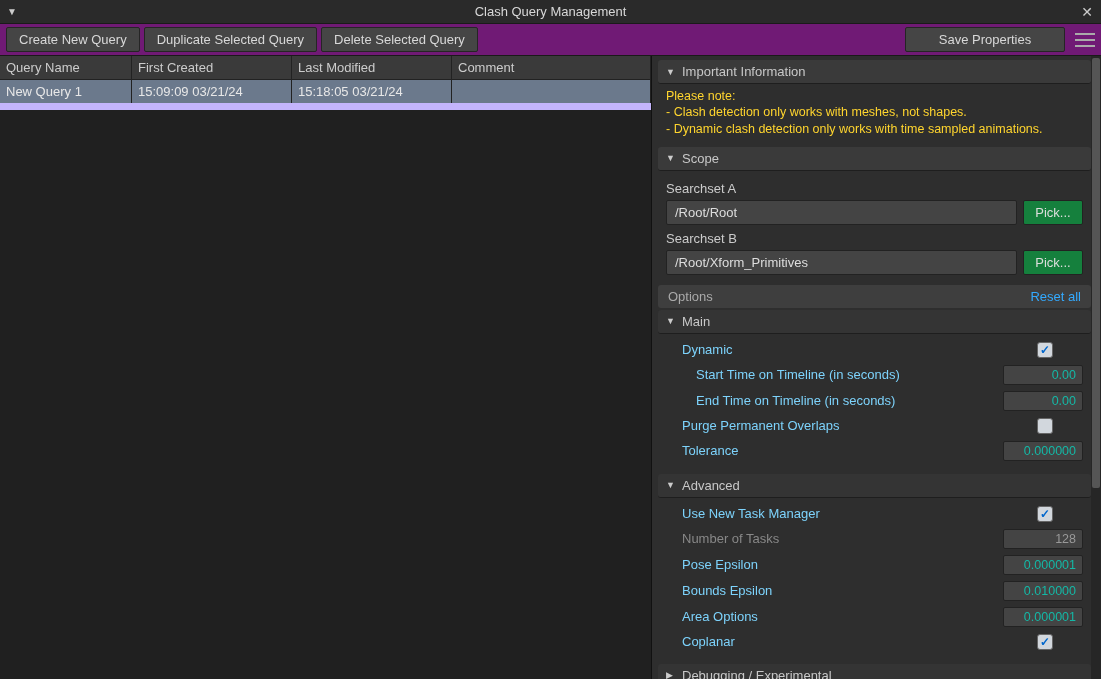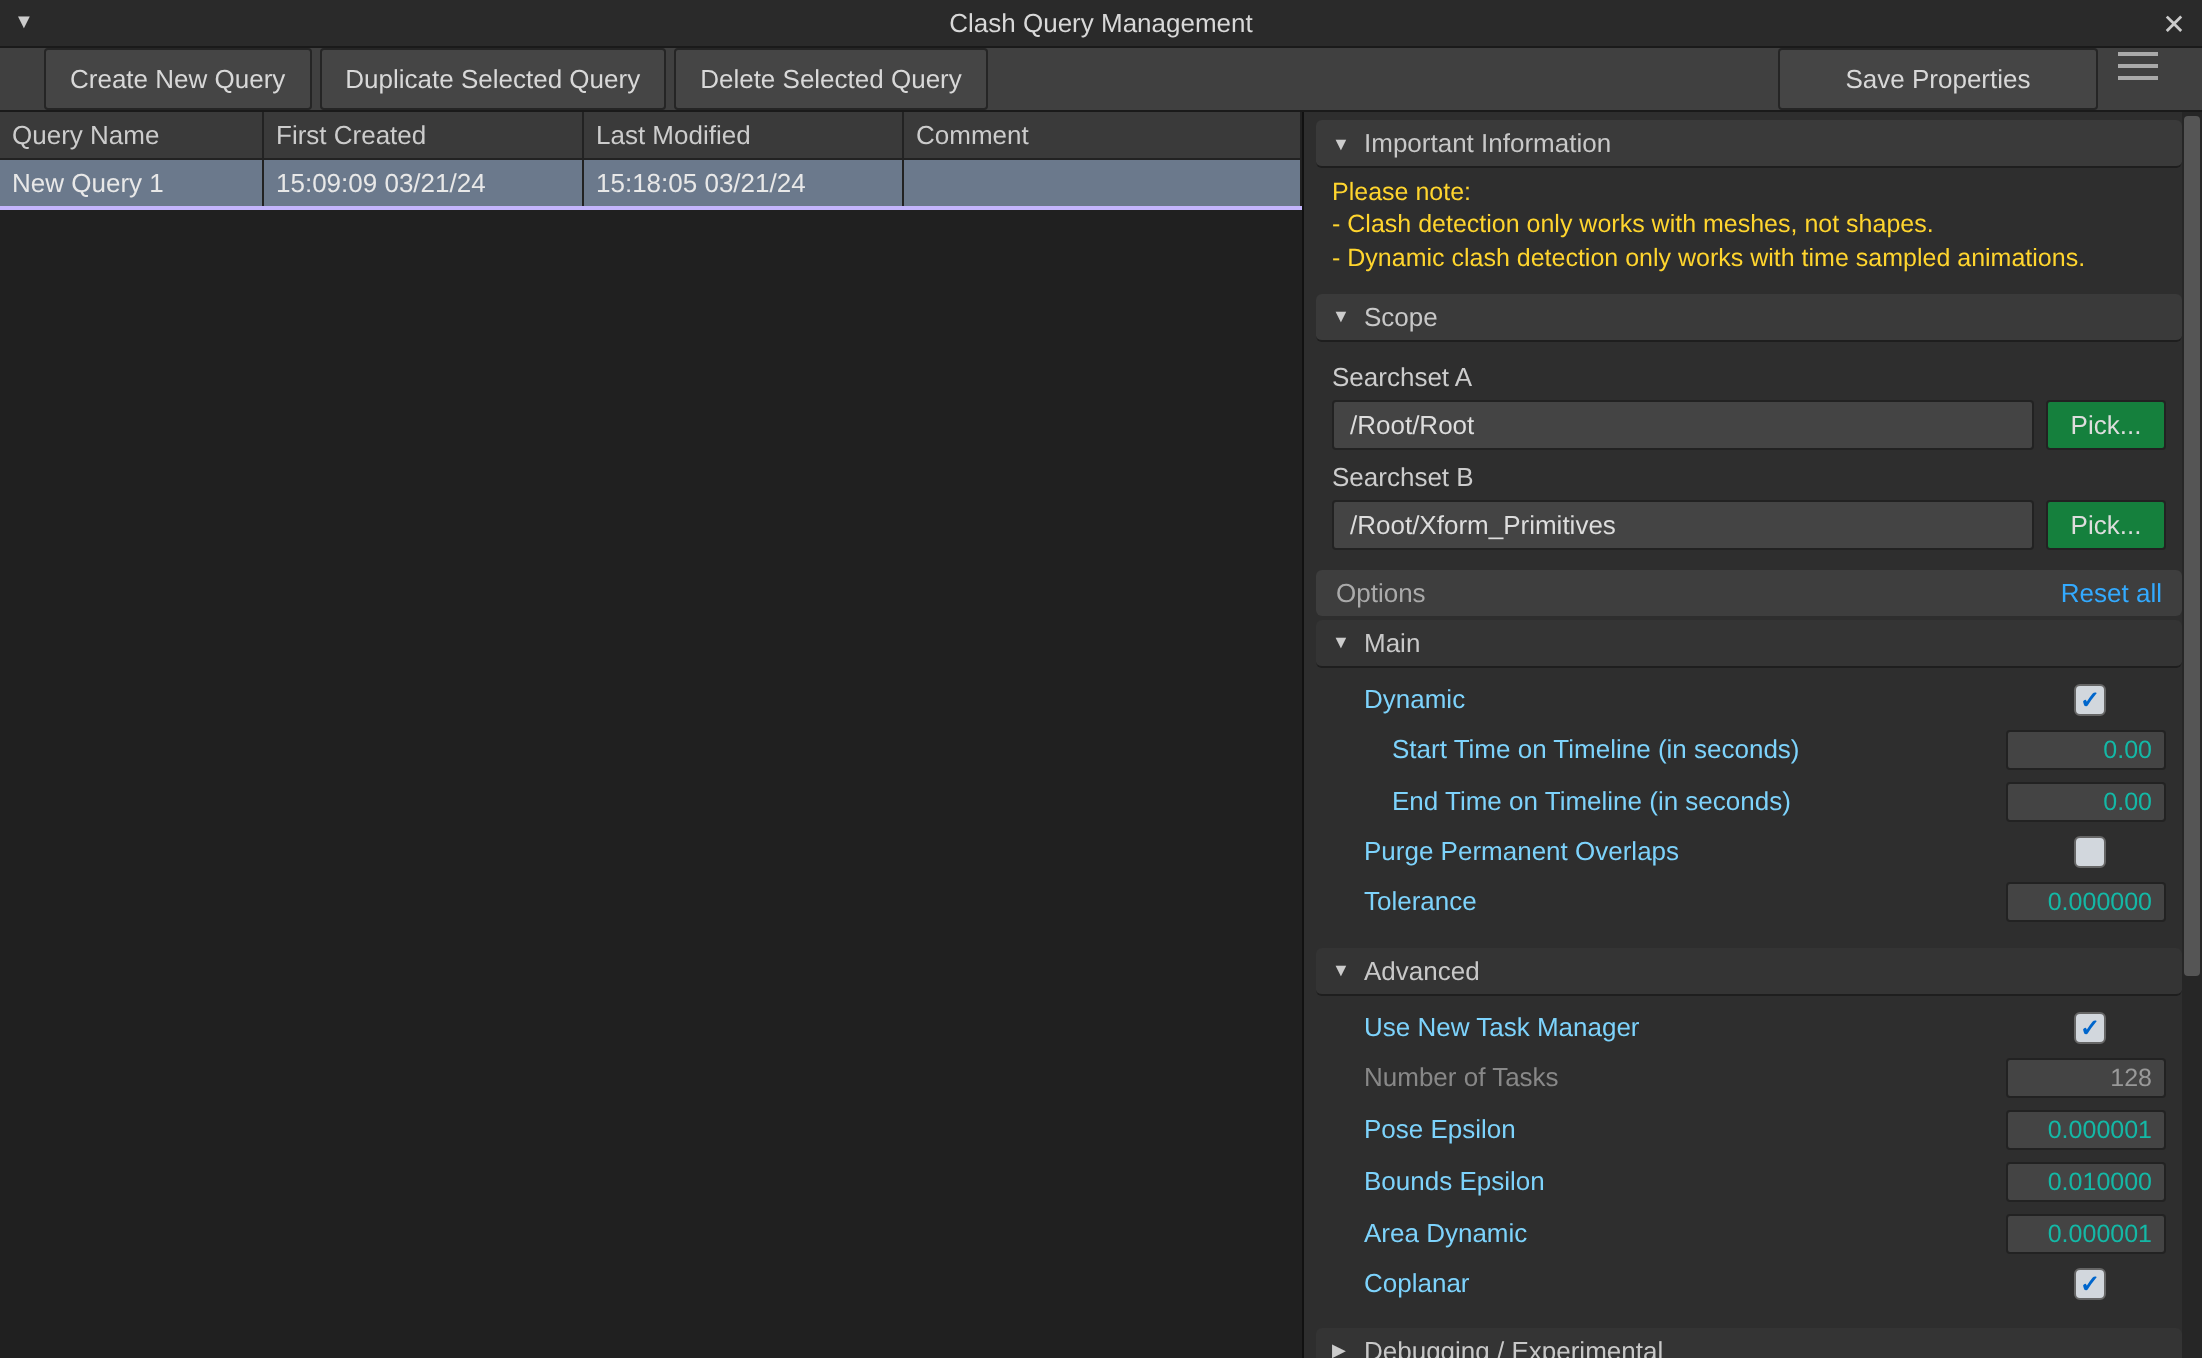--- a/index.html
+++ b/index.html
@@ -39,23 +39,24 @@
     margin-left: auto;
     width: 28px;
     text-align: center;
     color: #ccc;
     cursor: pointer;
     font-size: 14px;
   }
   
   .toolbar {
     height: 32px;
-    background: #404040;
-    display: flex;
-    padding: 0 22px;
+    background: #701a75;
+    display: flex;
+    align-items: center;
+    padding: 0 6px;
     gap: 4px;
     border-bottom: 1px solid #1a1a1a;
   }
   .btn {
     background: #454545;
     color: #d8d8d8;
     border: 1px solid #252525;
     padding: 4px 12px;
     font-size: 13px;
     cursor: pointer;
@@ -106,21 +107,21 @@
   }
   .th { color: #ccc; }
   .c1 { width: 132px; }
   .c2 { width: 160px; }
   .c3 { width: 160px; }
   .c4 { flex: 1; }
   .trow {
     display: flex;
     background: #6b798c;
     color: #e8e8e8;
-    border-bottom: 2px solid #c4b5fd;
+    border-bottom: 7px solid #c4b5fd;
   }
   .tbody { flex: 1; background: #202020; }
   
   .section-header {
     background: #3a3a3a;
     padding: 4px 8px;
     display: flex;
     align-items: center;
     gap: 6px;
     cursor: pointer;
@@ -352,21 +353,21 @@
       </div>
       <div class="prop-row indent1">
         <div class="label">Pose Epsilon</div>
         <input class="num-input" value="0.000001" style="">
       </div>
       <div class="prop-row indent1">
         <div class="label">Bounds Epsilon</div>
         <input class="num-input" value="0.010000" style="">
       </div>
       <div class="prop-row indent1">
-        <div class="label">Area Dynamic</div>
+        <div class="label">Area Options</div>
         <input class="num-input" value="0.000001" style="">
       </div>
       <div class="prop-row indent1">
         <div class="label">Coplanar</div>
         <div class="checkbox checked"></div>
       </div>
     </div>
 
     <div class="section-header sub">
       <span class="disclosure">▶</span>

